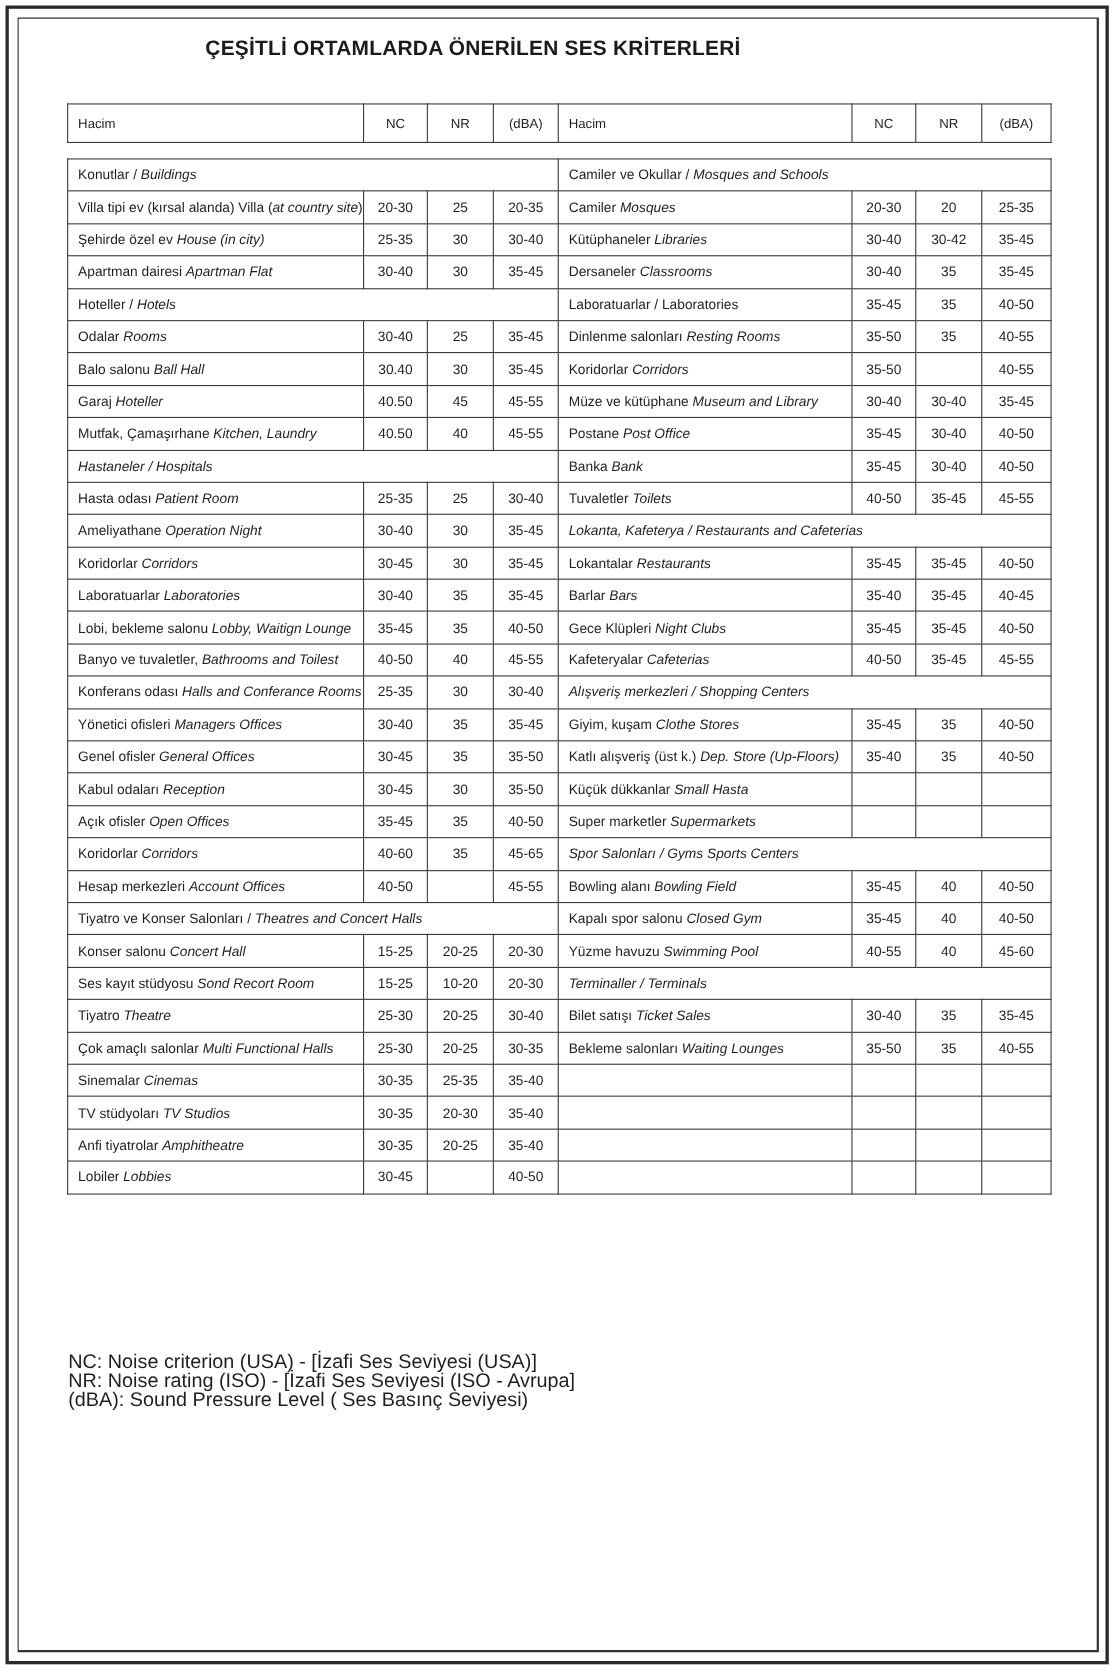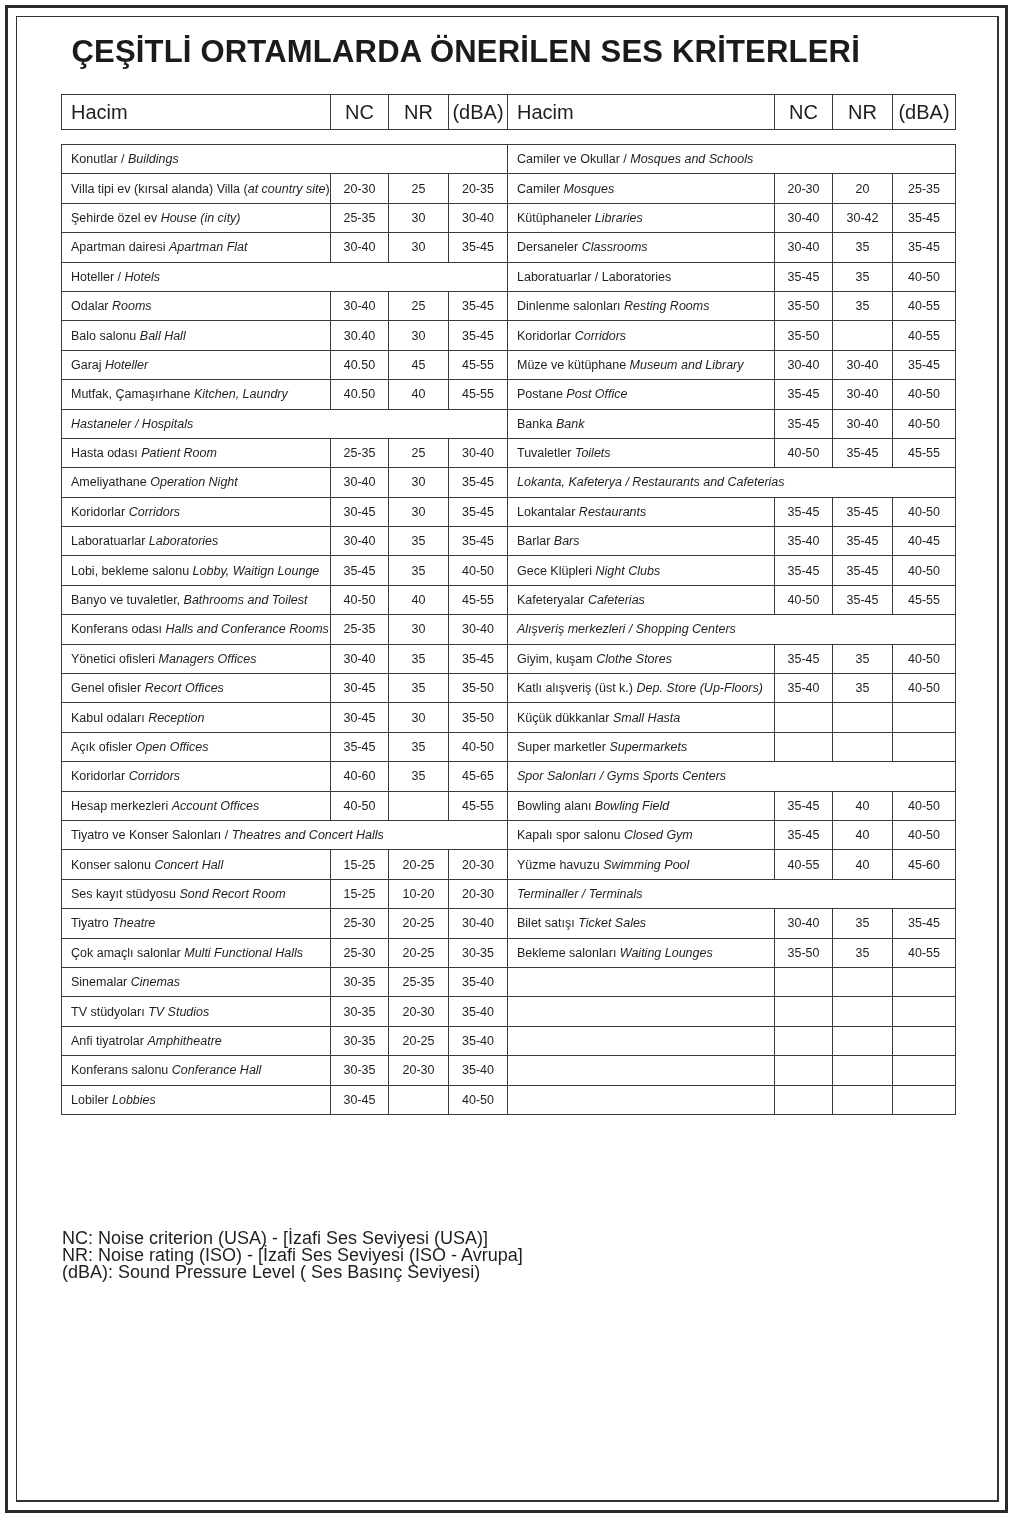--- a/index.html
+++ b/index.html
@@ -1,24 +1,24 @@
 <!DOCTYPE html>
 <html><head>
 <meta charset="utf-8">
 <style>
   html, body { margin: 0; padding: 0; background: #ffffff; }
   body { width: 1016px; height: 1521px; position: relative; font-family: "Liberation Sans", sans-serif; color: #1f1f1f; }
   .outer-frame { position: absolute; left: 5px; top: 5px; width: 1003px; height: 1508px; border: 3px solid #2a2a2a; box-sizing: border-box; }
   .inner-frame { position: absolute; left: 16px; top: 16px; width: 983px; height: 1486px; border: 1px solid #333; box-sizing: border-box; border-right-width: 2px; border-bottom-width: 2px; }
-  .title { position: absolute; left: 0; top: 34px; width: 860px; text-align: right; font-size: 31px; font-weight: bold; letter-spacing: 0.2px; color: #1b1b1b; }
+  .title { position: absolute; left: 0; top: 34px; width: 860px; text-align: center; font-size: 19px; font-weight: bold; letter-spacing: 0.2px; color: #1b1b1b; }
   table { border-collapse: collapse; position: absolute; left: 61px; table-layout: fixed; }
   td { border: 1.5px solid #3a3a3a; padding: 0 0 0 9px; font-size: 12.5px; white-space: nowrap; overflow: hidden; }
   td.num { text-align: center; padding: 0; }
   .head-table { top: 94px; }
-  .head-table td { height: 34px; font-size: 20px; }
+  .head-table td { height: 34px; font-size: 12px; }
   .body-table { top: 144px; }
   .body-table td { height: 28.4px; }
   .cat { font-weight: normal; }
   .it { font-style: italic; }
   .legend { position: absolute; left: 62px; top: 1230px; font-size: 18px; line-height: 17px; color: #1f1f1f; }
 </style>
 </head>
 <body>
 
 <div class="outer-frame"></div>
@@ -219,21 +219,21 @@
         <td><span>Yönetici ofisleri </span><span class="it">Managers Offices</span><span></span></td>
         <td class="num">30-40</td>
         <td class="num">35</td>
         <td class="num">35-45</td>
         <td><span>Giyim, kuşam </span><span class="it">Clothe Stores</span><span></span></td>
         <td class="num">35-45</td>
         <td class="num">35</td>
         <td class="num">40-50</td>
       </tr>
       <tr>
-        <td><span>Genel ofisler </span><span class="it">Recort Offices</span><span></span></td>
+        <td><span>Genel ofisler </span><span class="it">General Offices</span><span></span></td>
         <td class="num">30-45</td>
         <td class="num">35</td>
         <td class="num">35-50</td>
         <td><span>Katlı alışveriş (üst k.) </span><span class="it">Dep. Store (Up-Floors)</span><span></span></td>
         <td class="num">35-40</td>
         <td class="num">35</td>
         <td class="num">40-50</td>
       </tr>
       <tr>
         <td><span>Kabul odaları </span><span class="it">Reception</span><span></span></td>
@@ -340,30 +340,20 @@
         <td><span>Anfi tiyatrolar </span><span class="it">Amphitheatre</span><span></span></td>
         <td class="num">30-35</td>
         <td class="num">20-25</td>
         <td class="num">35-40</td>
         <td><span></span><span class="it"></span><span></span></td>
         <td class="num"></td>
         <td class="num"></td>
         <td class="num"></td>
       </tr>
       <tr>
-        <td><span>Konferans salonu </span><span class="it">Conferance Hall</span><span></span></td>
-        <td class="num">30-35</td>
-        <td class="num">20-30</td>
-        <td class="num">35-40</td>
-        <td><span></span><span class="it"></span><span></span></td>
-        <td class="num"></td>
-        <td class="num"></td>
-        <td class="num"></td>
-      </tr>
-      <tr>
         <td><span>Lobiler </span><span class="it">Lobbies</span><span></span></td>
         <td class="num">30-45</td>
         <td class="num"></td>
         <td class="num">40-50</td>
         <td><span></span><span class="it"></span><span></span></td>
         <td class="num"></td>
         <td class="num"></td>
         <td class="num"></td>
       </tr>
     </tbody>

